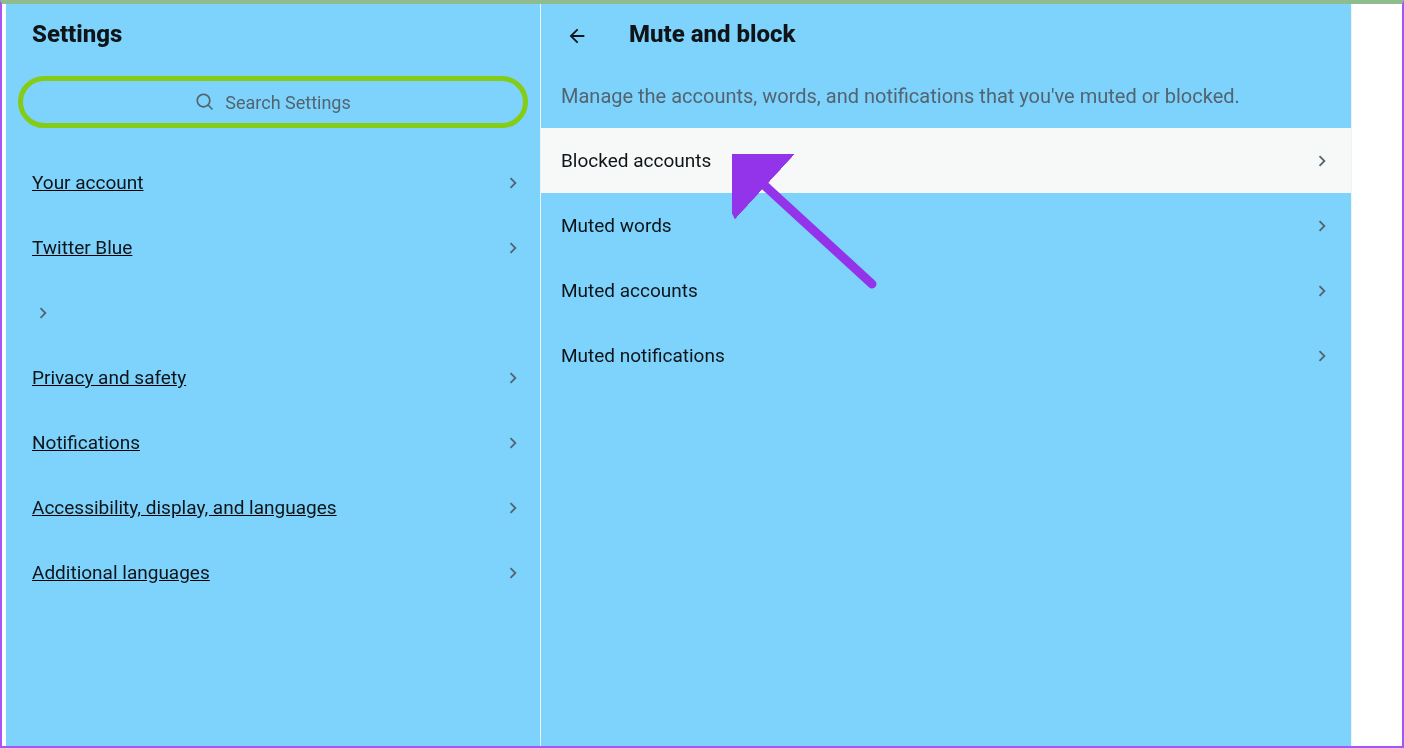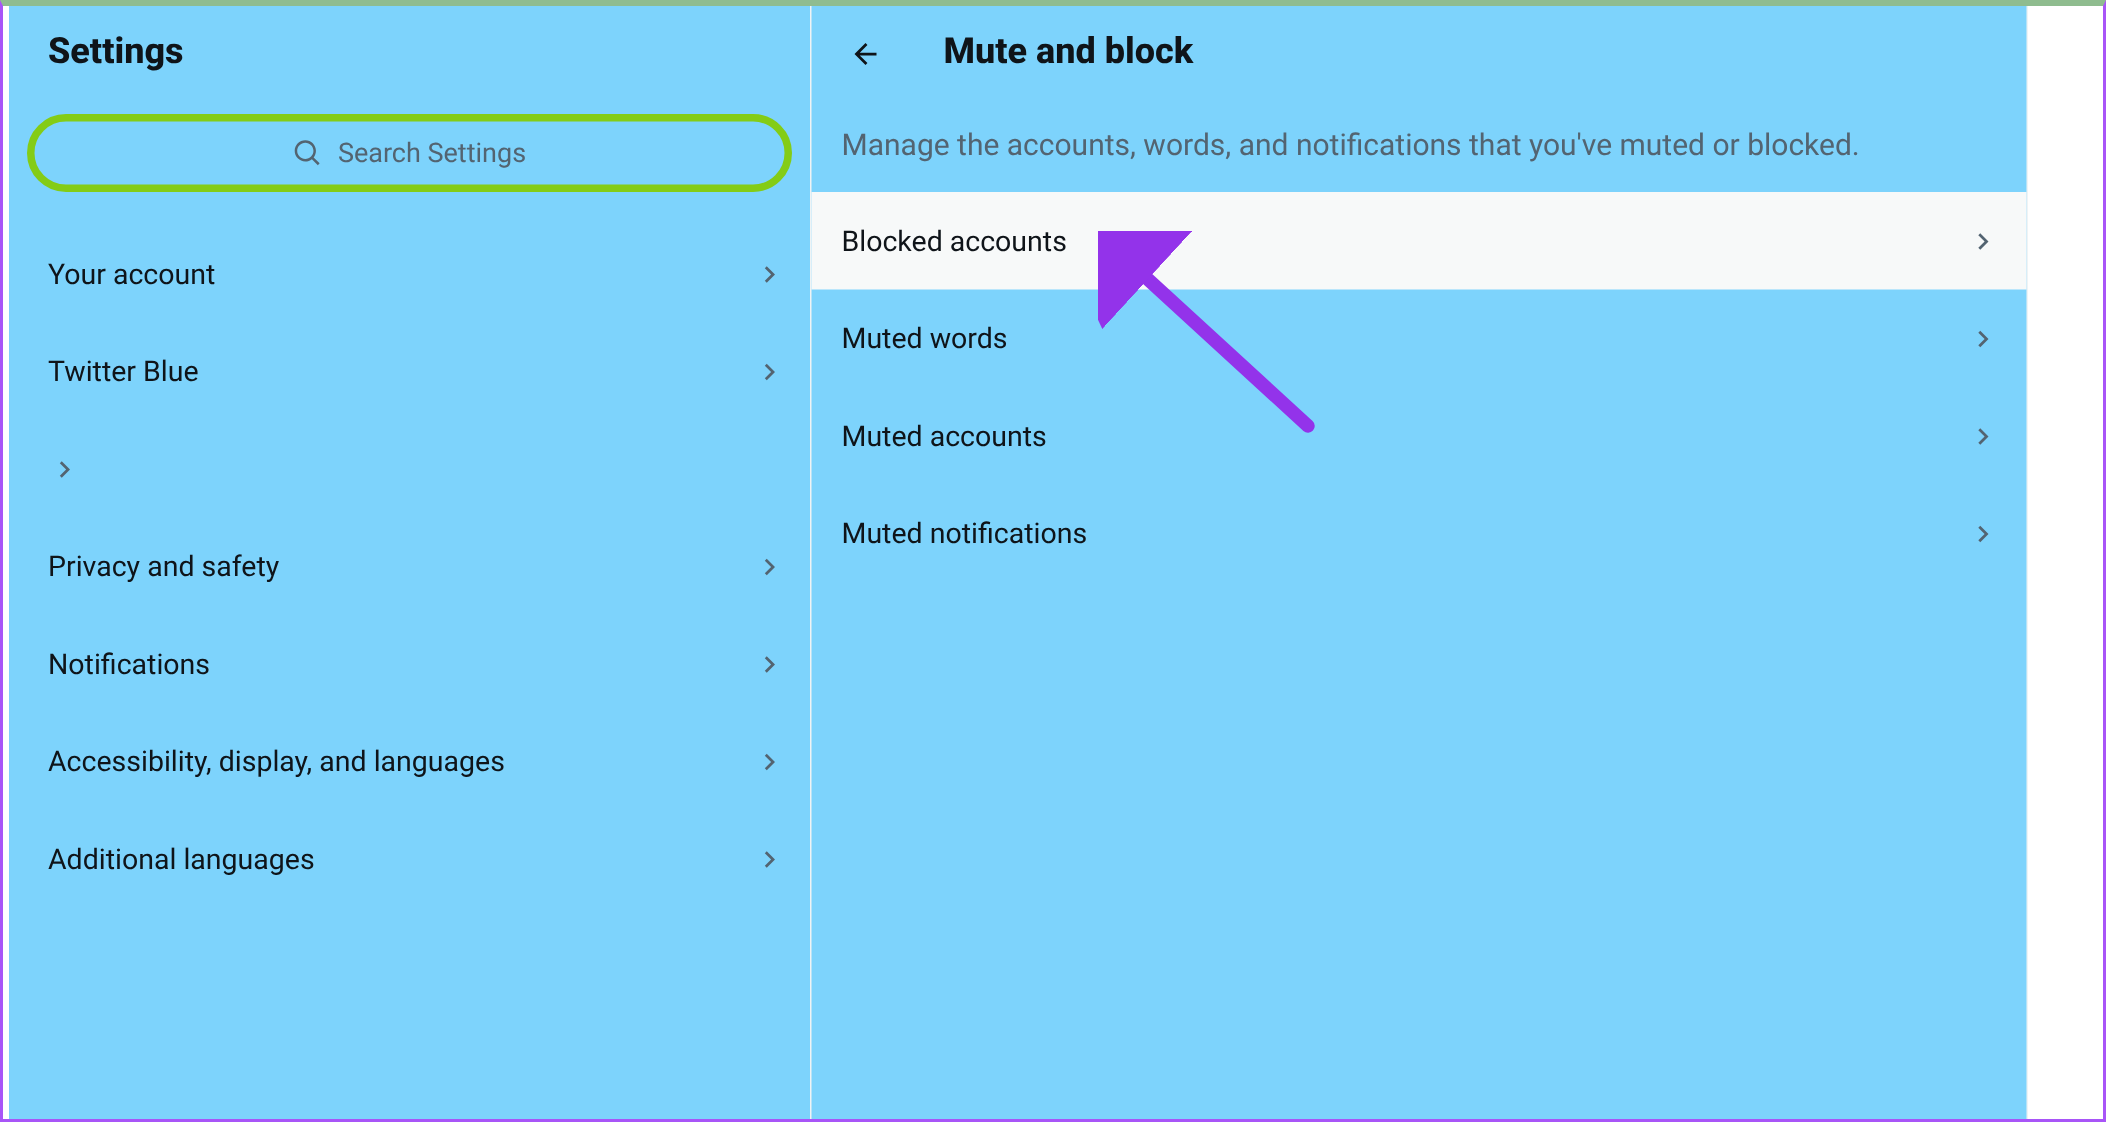--- a/index.html
+++ b/index.html
@@ -54,20 +54,21 @@
       height: 20px;
       fill: #536471;
       display: block;
     }
     .search-placeholder {
       font-size: 18px;
       color: #536471;
     }
     .sidebar-list {
       padding-top: 10px;
+      text-decoration: underline;
     }
     .sidebar-item {
       display: flex;
       align-items: center;
       justify-content: space-between;
       padding: 0 16px 0 26px;
       height: 65px;
       cursor: pointer;
     }
     .sidebar-item-label {

